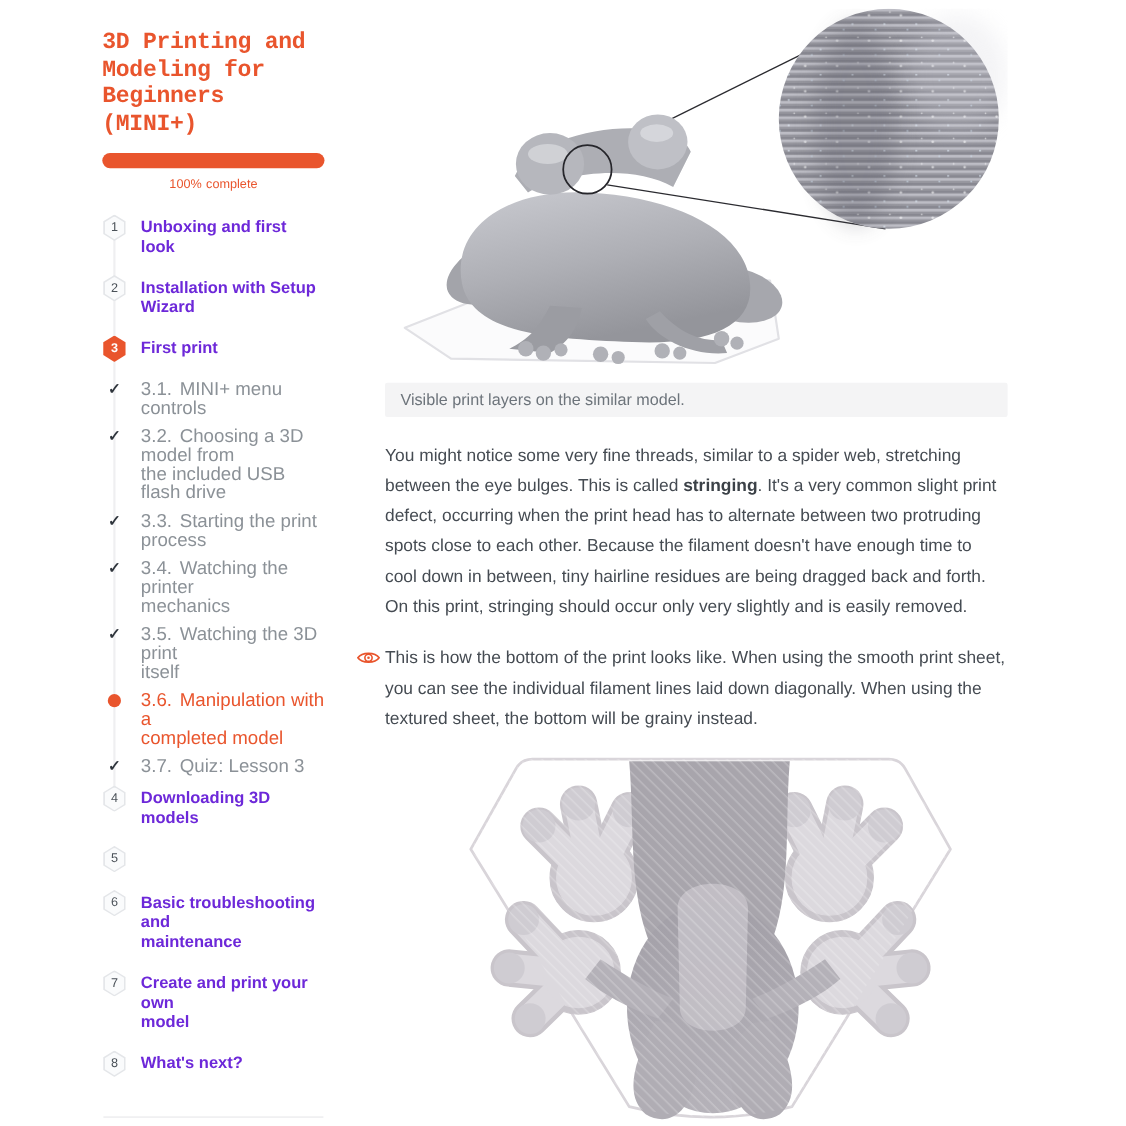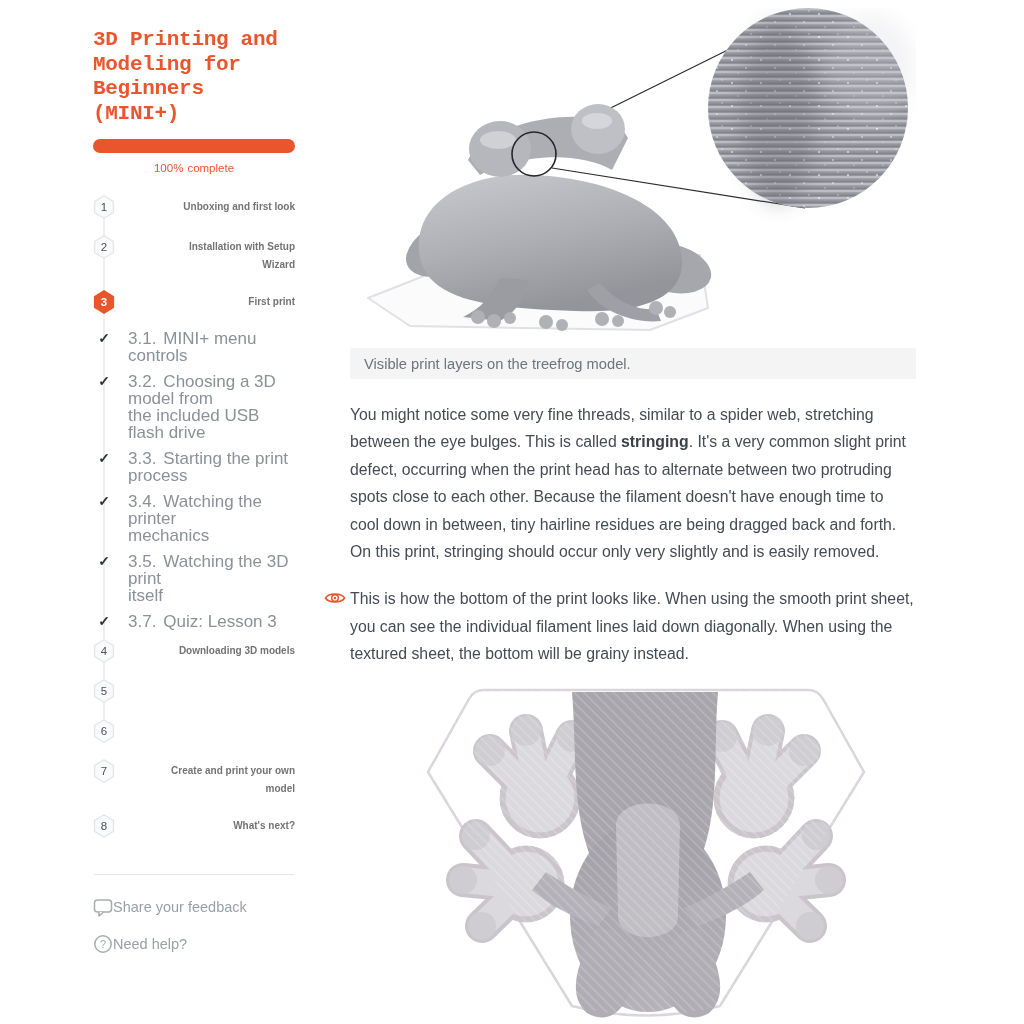--- a/index.html
+++ b/index.html
@@ -15,22 +15,22 @@
     margin:0;color:var(--accent);font-size:21px;line-height:24.5px;
     font-weight:700;letter-spacing:-0.3px;white-space:pre-line;font-family:Liberation Mono, monospace;
   }
   .progress-track{margin-top:13px;height:14px;border-radius:7px;background:var(--accent);}
   .progress-label{margin-top:9px;text-align:center;font-size:11.5px;color:var(--accent);}
   .progress-label b{font-weight:400;margin-right:4px;}
   .nav{position:relative;margin-top:21px;}
   .nav-line{position:absolute;left:10px;top:14px;height:528px;width:2px;background:#efeff1;}
   .chapter{display:flex;gap:13px;margin-bottom:16px;position:relative;align-items:flex-start;cursor:pointer;}
   .chapter-label{
-    font-size:10px;line-height:18px;font-weight:700;color:#737373;
-    white-space:pre-line;padding-top:3px;width:178px;text-align:right;
+    font-size:15px;line-height:18px;font-weight:700;color:#6d28d9;
+    white-space:pre-line;padding-top:3px;width:178px;
   }
   .hex{position:relative;width:22px;height:24px;flex:0 0 22px;}
   .hex .ho{position:absolute;inset:0;clip-path:polygon(50% 0,96% 26%,96% 74%,50% 100%,4% 74%,4% 26%);background:#e4e6e9;}
   .hex .hi{
     position:absolute;inset:1.5px;clip-path:polygon(50% 0,96% 26%,96% 74%,50% 100%,4% 74%,4% 26%);
     background:#fafbfc;display:flex;align-items:center;justify-content:center;
     font-size:11.5px;color:#4a5158;
   }
   .hex.active .ho{background:var(--accent);}
   .hex.active .hi{background:var(--accent);color:#fff;font-weight:700;}
@@ -111,20 +111,25 @@
       <div class="lesson">
         <span class="mark">✓</span>
         <span class="lesson-text"><span class="lnum">3.4.</span><span class="llabel">Watching the printer
 mechanics</span></span>
       </div>
       <div class="lesson">
         <span class="mark">✓</span>
         <span class="lesson-text"><span class="lnum">3.5.</span><span class="llabel">Watching the 3D print
 itself</span></span>
       </div>
+      <div class="lesson current">
+        <span class="mark"><span class="dot"></span></span>
+        <span class="lesson-text"><span class="lnum">3.6.</span><span class="llabel">Manipulation with a
+completed model</span></span>
+      </div>
       <div class="lesson">
         <span class="mark">✓</span>
         <span class="lesson-text"><span class="lnum">3.7.</span><span class="llabel">Quiz: Lesson 3</span></span>
       </div>
       <div class="chapter">
         <span class="hex">
           <span class="ho"></span>
           <span class="hi">4</span>
         </span>
         <span class="chapter-label">Downloading 3D models</span>
@@ -133,20 +138,22 @@
         <span class="hex">
           <span class="ho"></span>
           <span class="hi">5</span>
         </span>
       </div>
       <div class="chapter">
         <span class="hex">
           <span class="ho"></span>
           <span class="hi">6</span>
         </span>
+        <span class="chapter-label">Basic troubleshooting and
+maintenance</span>
       </div>
       <div class="chapter">
         <span class="hex">
           <span class="ho"></span>
           <span class="hi">7</span>
         </span>
         <span class="chapter-label">Create and print your own
 model</span>
       </div>
       <div class="chapter">
@@ -236,21 +243,21 @@
 
     <g>
       <circle cx="458" cy="100" r="100" fill="url(#lay)"></circle>
       <circle cx="458" cy="100" r="100" fill="url(#spark)" opacity="0.65"></circle>
       <ellipse cx="428" cy="105" rx="38" ry="92" fill="#5c5c66" opacity="0.30" filter="url(#soft)"></ellipse>
       <ellipse cx="520" cy="60" rx="45" ry="55" fill="#d2d2da" opacity="0.25" filter="url(#soft)"></ellipse>
     </g>
   </svg>
 
   <div class="caption-bar">
-    <span>Visible print layers on the treefrog model.</span>
+    <span>Visible print layers on the similar model.</span>
   </div>
 
   <p class="para"><span>You might notice some very fine threads, similar to a spider web, stretching between the eye bulges. This is called </span><b>stringing</b><span>. It's a very common slight print defect, occurring when the print head has to alternate between two protruding spots close to each other. Because the filament doesn't have enough time to cool down in between, tiny hairline residues are being dragged back and forth. On this print, stringing should occur only very slightly and is easily removed.</span></p>
 
   <div class="note">
     <span class="eye">
       <svg width="22" height="16" viewBox="0 0 24 16">
         <path d="M1.5,8 C5.5,2.2 18.5,2.2 22.5,8 C18.5,13.8 5.5,13.8 1.5,8 Z" fill="none" stroke="#e9552d" stroke-width="1.7"></path>
         <circle cx="12" cy="8" r="3.6" fill="none" stroke="#e9552d" stroke-width="1.6"></circle>
         <circle cx="12" cy="8" r="1.3" fill="#e9552d"></circle>

